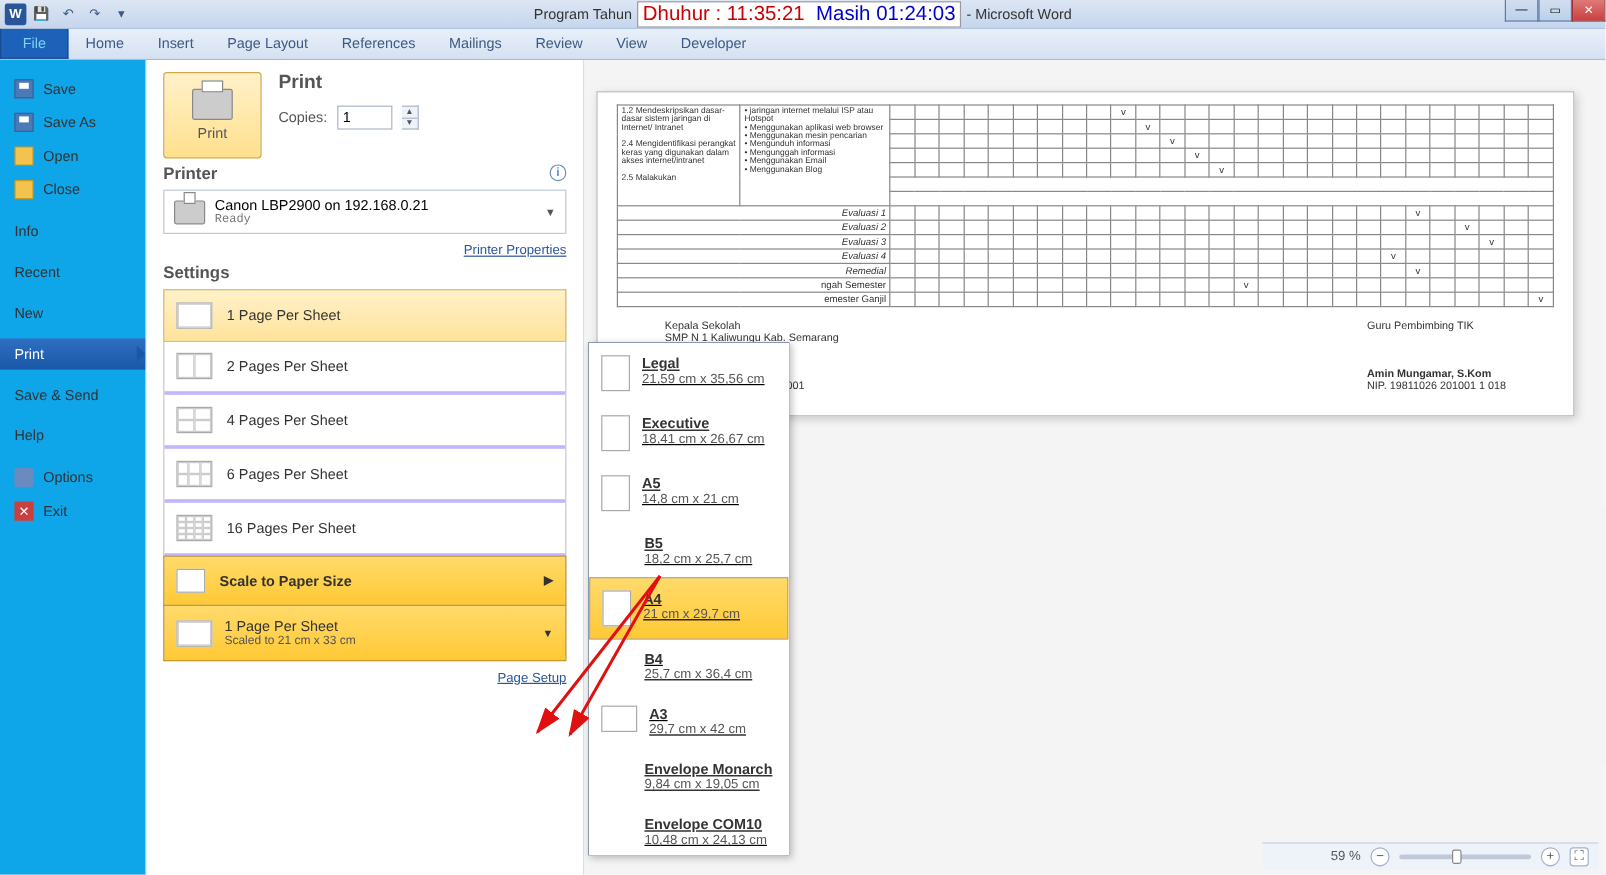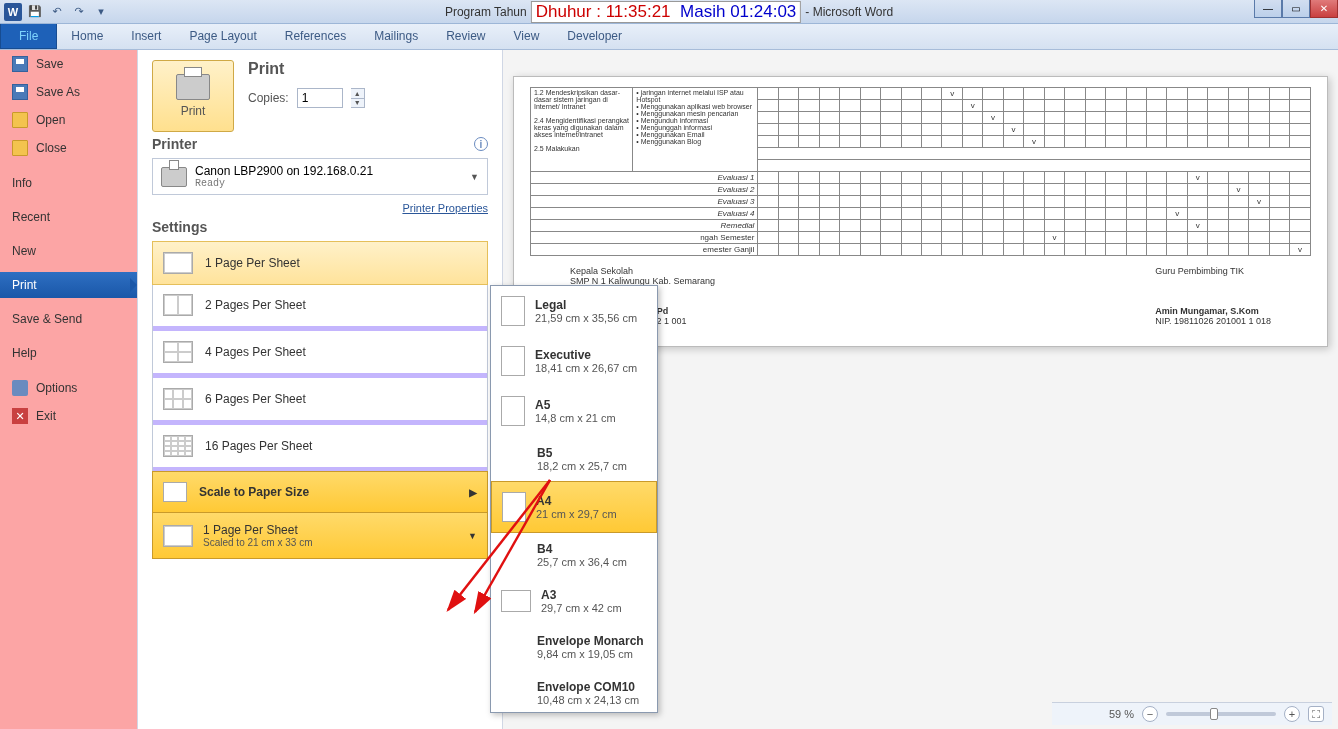--- a/index.html
+++ b/index.html
@@ -18,21 +18,21 @@
 .win-btn { width:28px; height:18px; border:1px solid #5a7aa9; border-top:none; background:linear-gradient(#d2def0,#bcd0ea); display:flex; align-items:center; justify-content:center; font-size:10px; }
 .win-btn.close { background:linear-gradient(#e07a7a,#c94040); color:#fff; border-color:#a03030; }
 
 
 .ribbon { height: 26px; background: linear-gradient(#e8eff9,#d5e1f1); border-bottom: 1px solid #a7bcd9; display:flex; align-items:stretch; }
 .ribbon .tab { padding: 5px 14px; font-size:12px; color:#3c5a84; cursor:pointer; }
 .ribbon .file-tab { background:#1e61b8; color:#7dd3fc; font-weight:400; border:1px solid #174c91; border-top:none; padding:5px 18px; }
 
 
 .backstage { display:flex; height: calc(100% - 50px); }
-.bs-sidebar { width:138px; background:#fca5a5; border-right:1px solid #d0d7e5; }
+.bs-sidebar { width:122px; background:#0ea5e9; border-right:1px solid #d0d7e5; padding-top:10px; }
 .bs-item { padding:6px 12px; font-size:12px; color:#333; cursor:pointer; display:flex; align-items:center; gap:8px; }
 .bs-item.selected { background:linear-gradient(#2e6fc2,#1a57a8); color:#fff; position:relative; }
 .bs-item.selected::after { content:''; position:absolute; right:-7px; top:50%; transform:translateY(-50%); border:7px solid transparent; border-left-color:#1a57a8; }
 .bs-sep { height:8px; }
 .bs-ico { width:16px; height:16px; display:inline-block; }
 .ico-save { background:#4a7ab8; border:1px solid #35619c; position:relative; }
 .ico-save::after { content:''; position:absolute; inset:2px 3px 7px 3px; background:#fff; }
 .ico-folder { background:#f3c34e; border:1px solid #c99a2a; border-radius:1px; }
 .ico-opt { background:#6a8bbf; border-radius:2px; }
 .ico-exit { background:#c94040; color:#fff; font-size:11px; display:flex; align-items:center; justify-content:center; }
@@ -54,21 +54,21 @@
 .sec-head { font-size:14px; color:#555; font-weight:600; margin-top:4px; margin-bottom:6px; display:flex; align-items:center; justify-content:space-between; }
 .info-icon { width:14px; height:14px; border:1px solid #6a8bbf; border-radius:50%; color:#6a8bbf; font-size:10px; display:flex; align-items:center; justify-content:center; }
 .dropdown { border:1px solid #c0c9d9; background:#fff; padding:5px 8px; display:flex; align-items:center; gap:8px; cursor:pointer; position:relative; }
 .dropdown .dd-arrow { position:absolute; right:8px; top:50%; transform:translateY(-50%); font-size:9px; color:#555; }
 .dd-sub { font-size:10px; color:#777;font-family:Liberation Mono, monospace; }
 .link-right { text-align:right; margin-top:6px; }
 .link-right a { color:#2a5699; font-size:11px; text-decoration:underline; cursor:pointer; }
 
 
 .pps-list { border:1px solid #c0c9d9; background:#fff; margin-top:6px; }
-.pps-item { display:flex; align-items:center; gap:12px; padding:10px 10px; border-bottom:5px solid #c4b5fd; cursor:pointer; font-size:12px; color:#333; position:relative; }
+.pps-item { display:flex; align-items:center; gap:12px; padding:10px 10px; border-bottom:3px solid #c4b5fd; cursor:pointer; font-size:12px; color:#333; position:relative; }
 .pps-item:last-child { border-bottom:none; }
 .pps-item.hl1 { background:linear-gradient(#fff1c9,#ffe39b); border:1px solid #e5bf5a; margin:-1px; }
 .pps-item.hl2 { background:linear-gradient(#ffda6a,#ffc935); border:1px solid #c99a2a; margin:-1px; }
 .pps-ico { width:30px; height:22px; border:1px solid #aaa; background:#fff; display:grid; }
 .grid1 { grid-template:1fr/1fr; }
 .grid2 { grid-template:1fr/1fr 1fr; }
 .grid4 { grid-template:1fr 1fr/1fr 1fr; }
 .grid6 { grid-template:1fr 1fr/1fr 1fr 1fr; }
 .grid8 { grid-template:1fr 1fr/1fr 1fr 1fr 1fr; }
 .grid16 { grid-template:repeat(4,1fr)/repeat(4,1fr); }
@@ -76,21 +76,21 @@
 .pps-item.scale-row { font-weight:600; justify-content:space-between; }
 .scale-ico { width:24px; height:20px; border:1px solid #aaa; background:#fff; position:relative; }
 .current-row { display:flex; align-items:center; gap:10px; }
 .current-row .two-line .t { font-size:12px; color:#333; }
 .current-row .two-line .s { font-size:10px; color:#555; }
 .current-row .arrow-r { position:absolute; right:10px; font-size:9px; color:#333; }
 .pps-item.scale-row .arrow-r { font-size:10px; }
 
 
 .paper-popup { position:absolute; left:490px; top:285px; width:168px; height:428px; background:#fff; border:1px solid #8a99af; box-shadow:2px 2px 6px rgba(0,0,0,.25); z-index:50; overflow-y:auto; overflow-x:hidden; }
-.paper-item { display:flex; align-items:center; gap:10px; padding:10px 10px; cursor:pointer; font-size:12px; }
+.paper-item { display:flex; align-items:flex-start; gap:10px; padding:10px 10px; cursor:pointer; font-size:12px;text-decoration:underline; }
 .paper-item .pi-name { font-weight:600; color:#333; }
 .paper-item .pi-size { font-size:11px; color:#555; }
 .paper-item.sel { background:linear-gradient(#ffda6a,#ffc935); border:1px solid #c99a2a; margin:-1px 0; }
 .paper-item.missing-ico { padding-left:46px; }
 .sheet-ico { width:24px; height:30px; border:1px solid #aaa; background:#fff; flex-shrink:0; }
 .sheet-ico.wide { width:30px; height:22px; }
 
 
 .red-arrow { position:absolute; z-index:60; pointer-events:none; }
 
@@ -312,20 +312,21 @@
         <div class="pps-ico grid1">
             <div></div>
           </div>
         <div class="two-line">
           <div class="t">1 Page Per Sheet</div>
           <div class="s">Scaled to 21 cm x 33 cm</div>
         </div>
         <span class="arrow-r">▼</span>
       </div>
     </div>
+    <div class="link-right"><a>Page Setup</a></div>
   </div>
 
   <div class="preview-area">
     <div class="doc-page">
       <table class="doc-table">
         <tbody>
             <tr>
           <td rowspan="7" style="width:90px;font-size:7px">
             <span>1.2</span>&nbsp;<span>Mendeskripsikan dasar-dasar sistem jaringan di Internet/ Intranet</span><br><br>
             <span>2.4</span>&nbsp;<span>Mengidentifikasi perangkat keras yang digunakan dalam akses internet/intranet</span><br><br>

